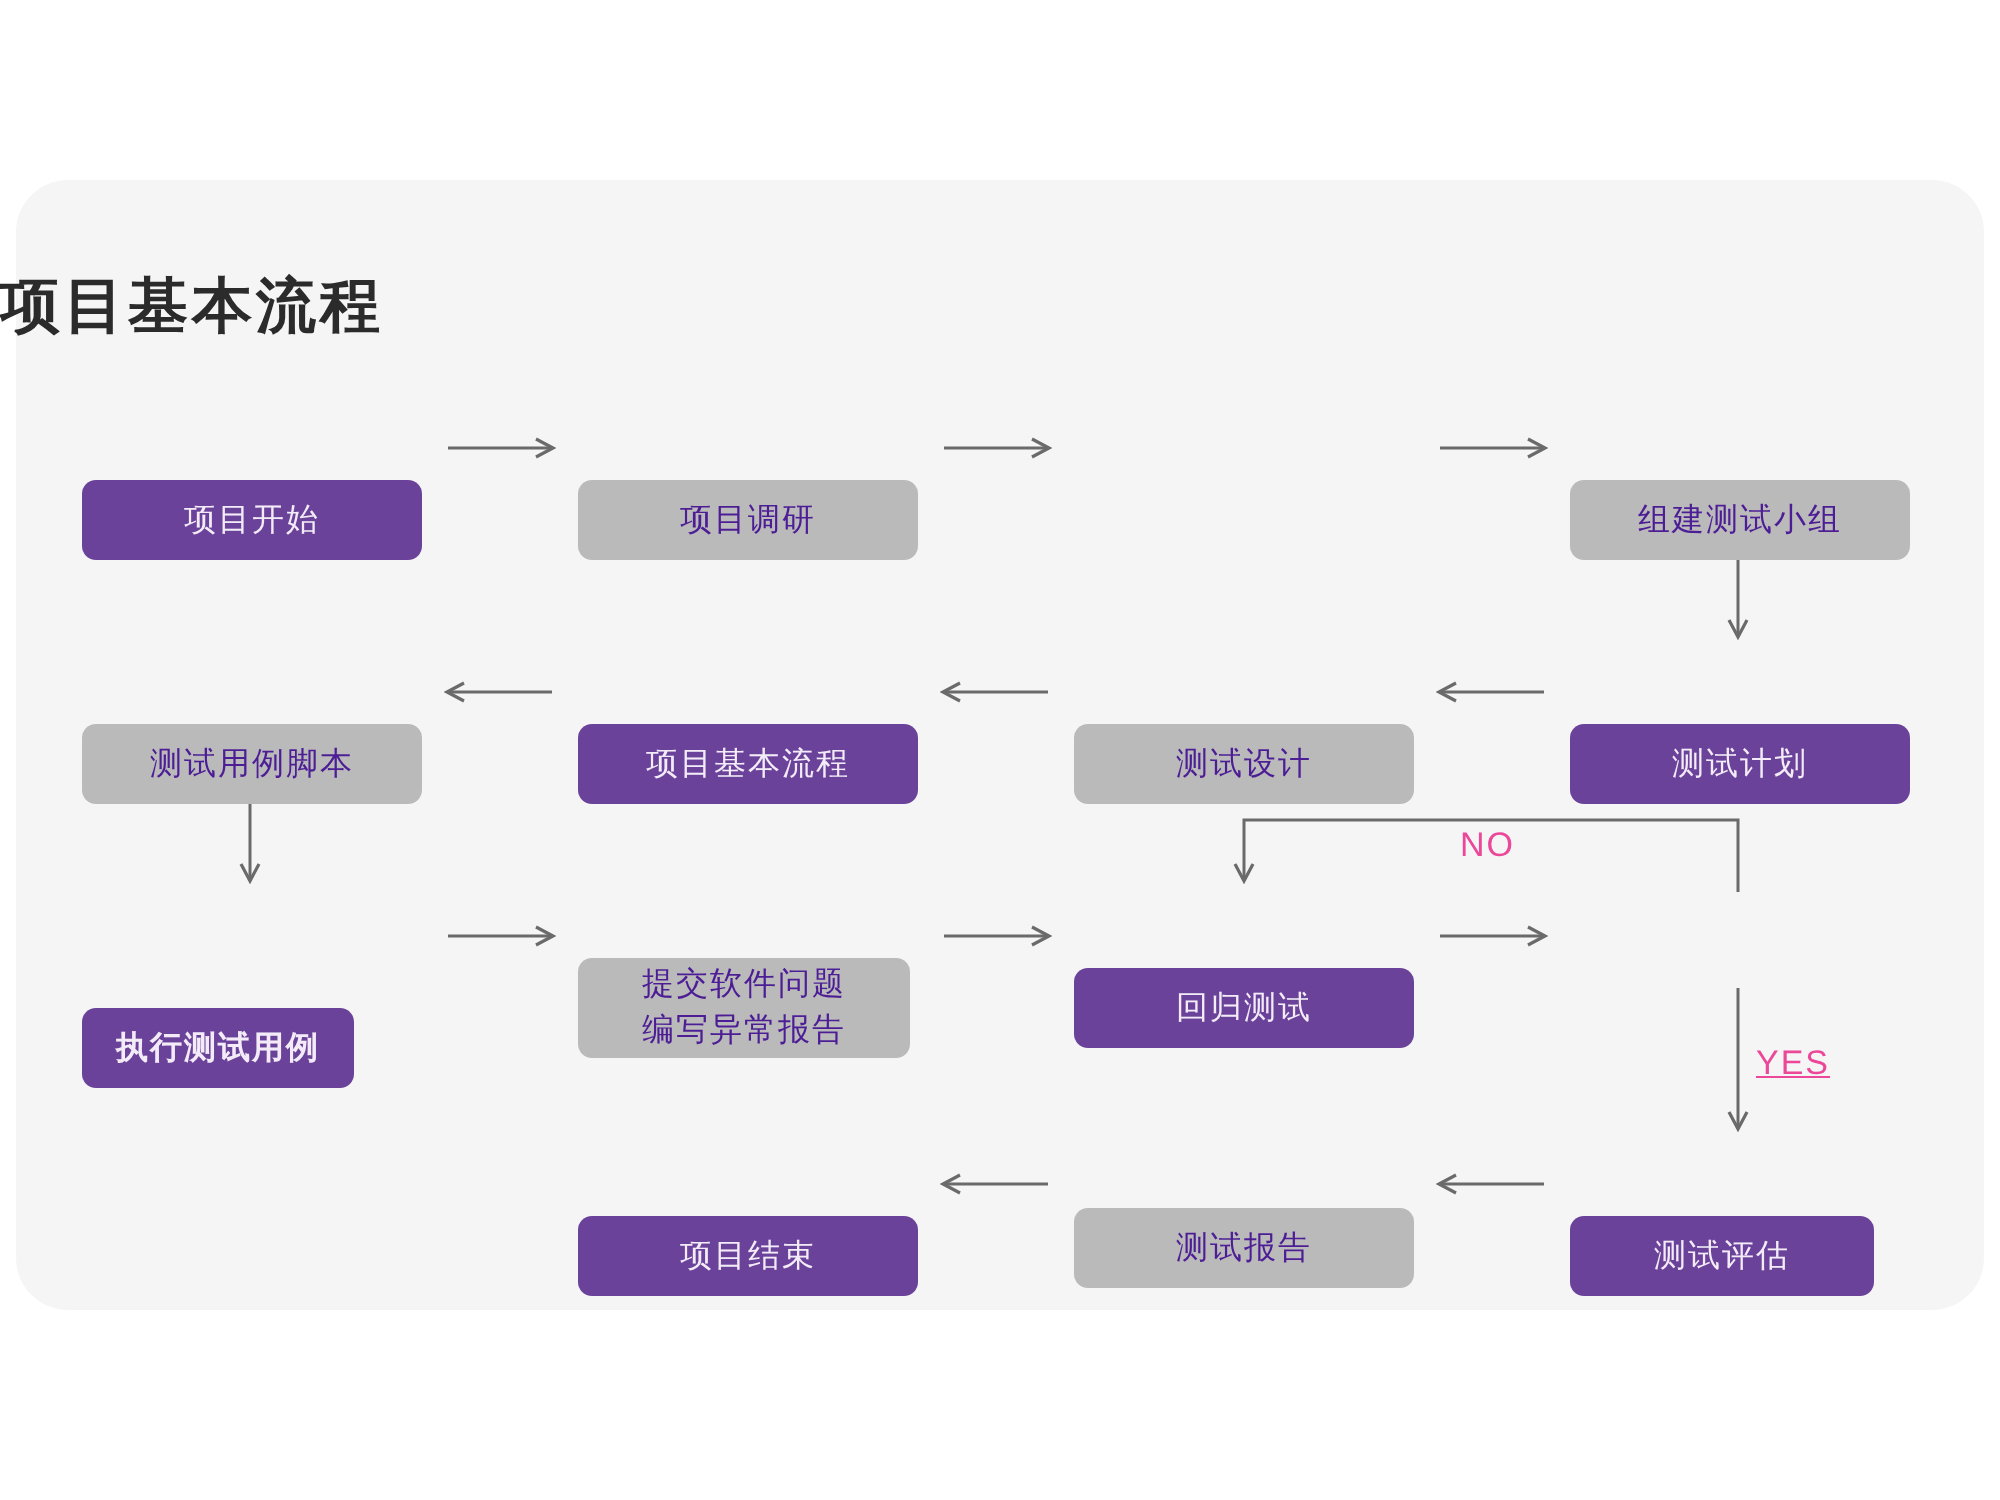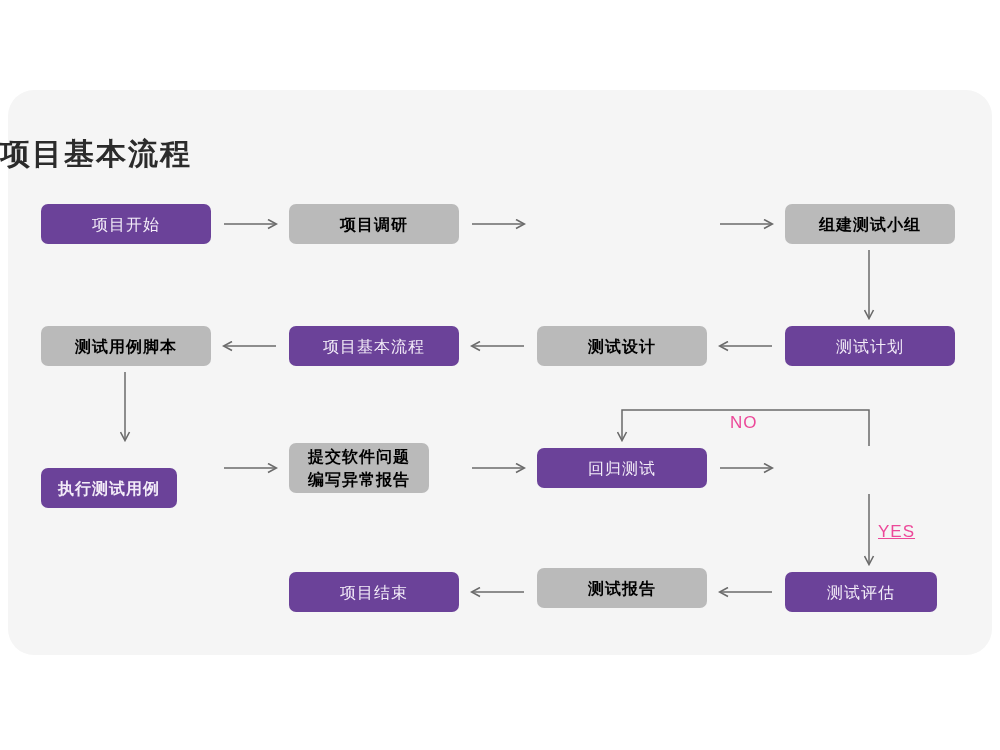--- a/index.html
+++ b/index.html
@@ -52,29 +52,29 @@
     border-radius: 7px;
     display: flex;
     align-items: center;
     justify-content: center;
     text-align: center;
     font-size: 16px;
     line-height: 23px;
     letter-spacing: 1px;
     white-space: pre-line;
     height: 40px;
+    margin-top: 36px;
   }
   .node.purple {
     background: #6b4299;
     color: #f3ecf8;
   }
   .node.gray {
     background: #bababa;
-    color: #000000;
-    font-weight: bold;
+    color: #4c1d95;
   }
   .node.tall {
     height: 50px;
   }
 
   
   #wires {
     position: absolute;
     left: 0;
     top: 0;
@@ -143,21 +143,21 @@
   <div class="node purple" style="left:41px;  top:204px; width:170px;">项目开始</div>
   <div class="node gray" style="left:289px; top:204px; width:170px;">项目调研</div>
   <div class="node gray" style="left:785px; top:204px; width:170px;">组建测试小组</div>
 
   <div class="node gray" style="left:41px;  top:326px; width:170px;">测试用例脚本</div>
   <div class="node purple" style="left:289px; top:326px; width:170px;">项目基本流程</div>
   <div class="node gray" style="left:537px; top:326px; width:170px;">测试设计</div>
   <div class="node purple" style="left:785px; top:326px; width:170px;">测试计划</div>
 
   <div class="node purple" style="left:41px;  top:468px; width:136px;font-weight:bold;">执行测试用例</div>
-  <div class="node gray tall" style="left:289px; top:443px; width:140px;">提交软件问题
+  <div class="node gray tall" style="left:289px; top:443px; width:166px;">提交软件问题
 编写异常报告</div>
   <div class="node purple" style="left:537px; top:448px; width:170px;">回归测试</div>
 
   <div class="node purple" style="left:289px; top:572px; width:170px;">项目结束</div>
   <div class="node gray" style="left:537px; top:568px; width:170px;">测试报告</div>
   <div class="node purple" style="left:785px; top:572px; width:152px;">测试评估</div>
 
 </div>
 
 </body></html>

